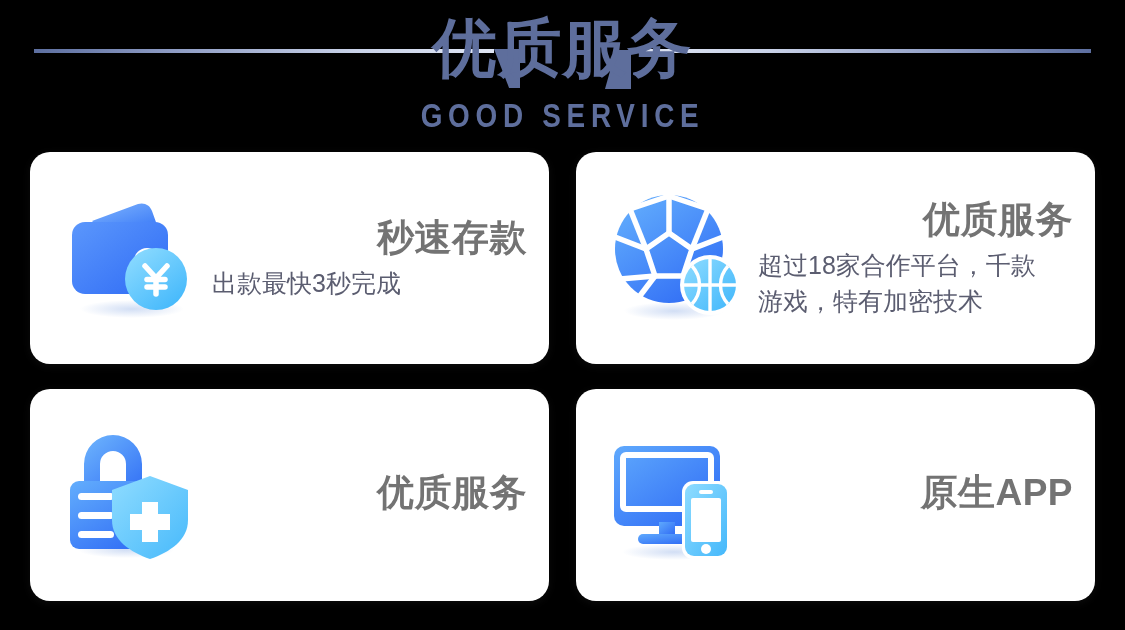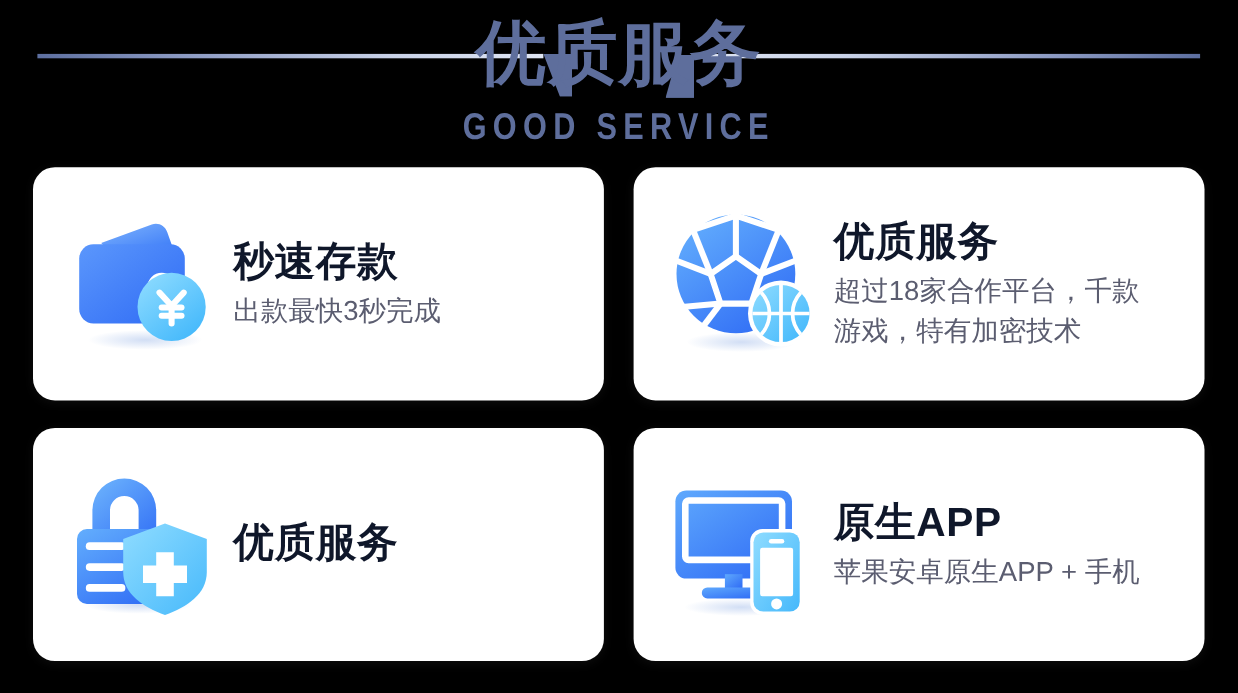--- a/index.html
+++ b/index.html
@@ -79,24 +79,25 @@
     margin-right:10px;
   }
   .icon-wrap svg { width:142px; height:142px; display:block; }
 
   .texts { flex:1 1 auto; min-width:0; }
 
   .card-title {
     font-size:37px;
     line-height:44px;
     font-weight:bold;
-    color:#0f172a;
+    color:#737373;
     letter-spacing:0.5px;
     margin-bottom:5px;
     white-space:nowrap;
+    text-align:right;
   }
   .card-sub {
     font-size:25px;
     line-height:36px;
     color:#5b5d70;
     letter-spacing:0px;
   }
   .card-sub .ln { display:block; white-space:nowrap; }
 </style>
 </head>
@@ -274,19 +275,18 @@
           <rect x="76" y="57" width="48" height="78" rx="11" fill="#ffffff"></rect>
           <rect x="79" y="60" width="42" height="72" rx="9" fill="url(#m2)"></rect>
           <rect x="85" y="74" width="30" height="44" rx="2" fill="#ffffff"></rect>
           <rect x="93" y="66" width="14" height="4" rx="2" fill="#ffffff"></rect>
           <circle cx="100" cy="125" r="5" fill="#ffffff"></circle>
         </svg>
       </div>
       <div class="texts">
         <div class="card-title">原生APP</div>
         <div class="card-sub">
-          <span class="ln">苹果安卓原生APP + 手机</span>
         </div>
       </div>
     </div>
 
   </div>
 </div>
 
 </body></html>

